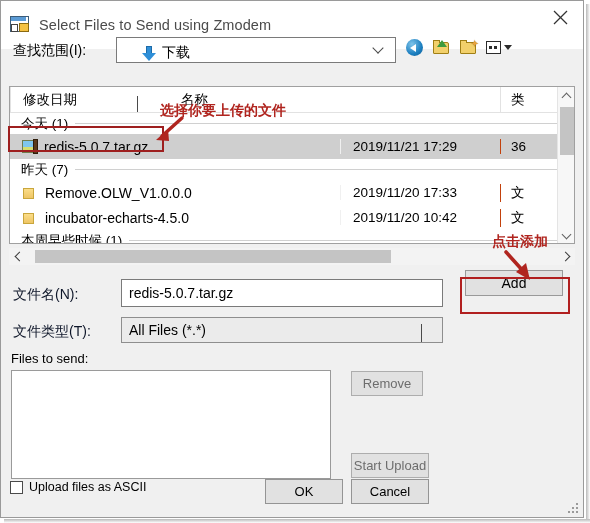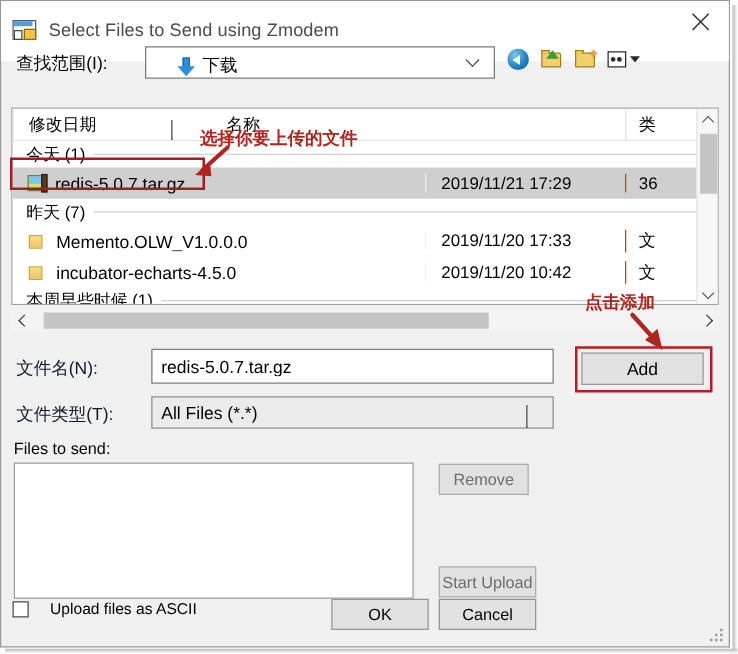--- a/index.html
+++ b/index.html
@@ -475,21 +475,21 @@
   }
   .filetype-combo .t {
     margin-left: 7px;
     font-size: 14px;
     color: #000;
   }
 
   
   .add-btn {
     position: absolute;
-    left: 464px; top: 281px;
+    left: 464px; top: 269px;
     width: 98px; height: 26px;
     background: #e1e1e1;
     border: 1px solid #999999;
     box-sizing: border-box;
     font-size: 14px;
     color: #000;
     display: flex;
     align-items: center;
     justify-content: center;
     cursor: default;
@@ -535,21 +535,20 @@
   .btn-start  { left: 350px; top: 452px; width: 78px; height: 25px; }
   .btn-ok     { left: 264px; top: 478px; width: 78px; height: 25px; }
   .btn-cancel { left: 350px; top: 478px; width: 78px; height: 25px; }
 
   .chk-wrap {
     position: absolute;
     left: 9px; top: 479px;
     display: flex;
     align-items: center;
     cursor: default;
-    gap: 11px;
   }
   .chk-box {
     width: 13px; height: 13px;
     border: 1px solid #4a4a4a;
     background: #ffffff;
     box-sizing: border-box;
     flex: 0 0 auto;
   }
   .chk-label {
     margin-left: 6px;
@@ -572,21 +571,21 @@
   
   .anno {
     position: absolute;
     color: #b0251f;
     font-size: 14px;
     font-weight: bold;
     white-space: nowrap;
     pointer-events: none;
   }
   .anno-select { left: 160px; top: 102px; }
-  .anno-add    { left: 468px; top: 233px; }
+  .anno-add    { left: 492px; top: 233px; }
   .sel-highlight {
     position: absolute;
     left: 8px; top: 126px;
     width: 156px; height: 26px;
     border: 2px solid #9e1f1f;
     box-sizing: border-box;
     pointer-events: none;
   }
   .arrow-svg { position: absolute; pointer-events: none; }
 </style>
@@ -677,21 +676,21 @@
 
         <div class="group">
           <span class="group-label">昨天 (7)</span>
           <span class="group-line"></span>
         </div>
         <div class="row">
           <div class="cell-name">
             <span class="ico-folder">
                 <span class="f1"></span>
               </span>
-            <span>Memento.OLW_V1.0.0.0</span>
+            <span>Remove.OLW_V1.0.0.0</span>
           </div>
           <div class="cell-date">2019/11/20 17:33</div>
           <div class="cell-type">文</div>
         </div>
         <div class="row">
           <div class="cell-name">
             <span class="ico-folder">
                 <span class="f1"></span>
               </span>
             <span>incubator-echarts-4.5.0</span>

